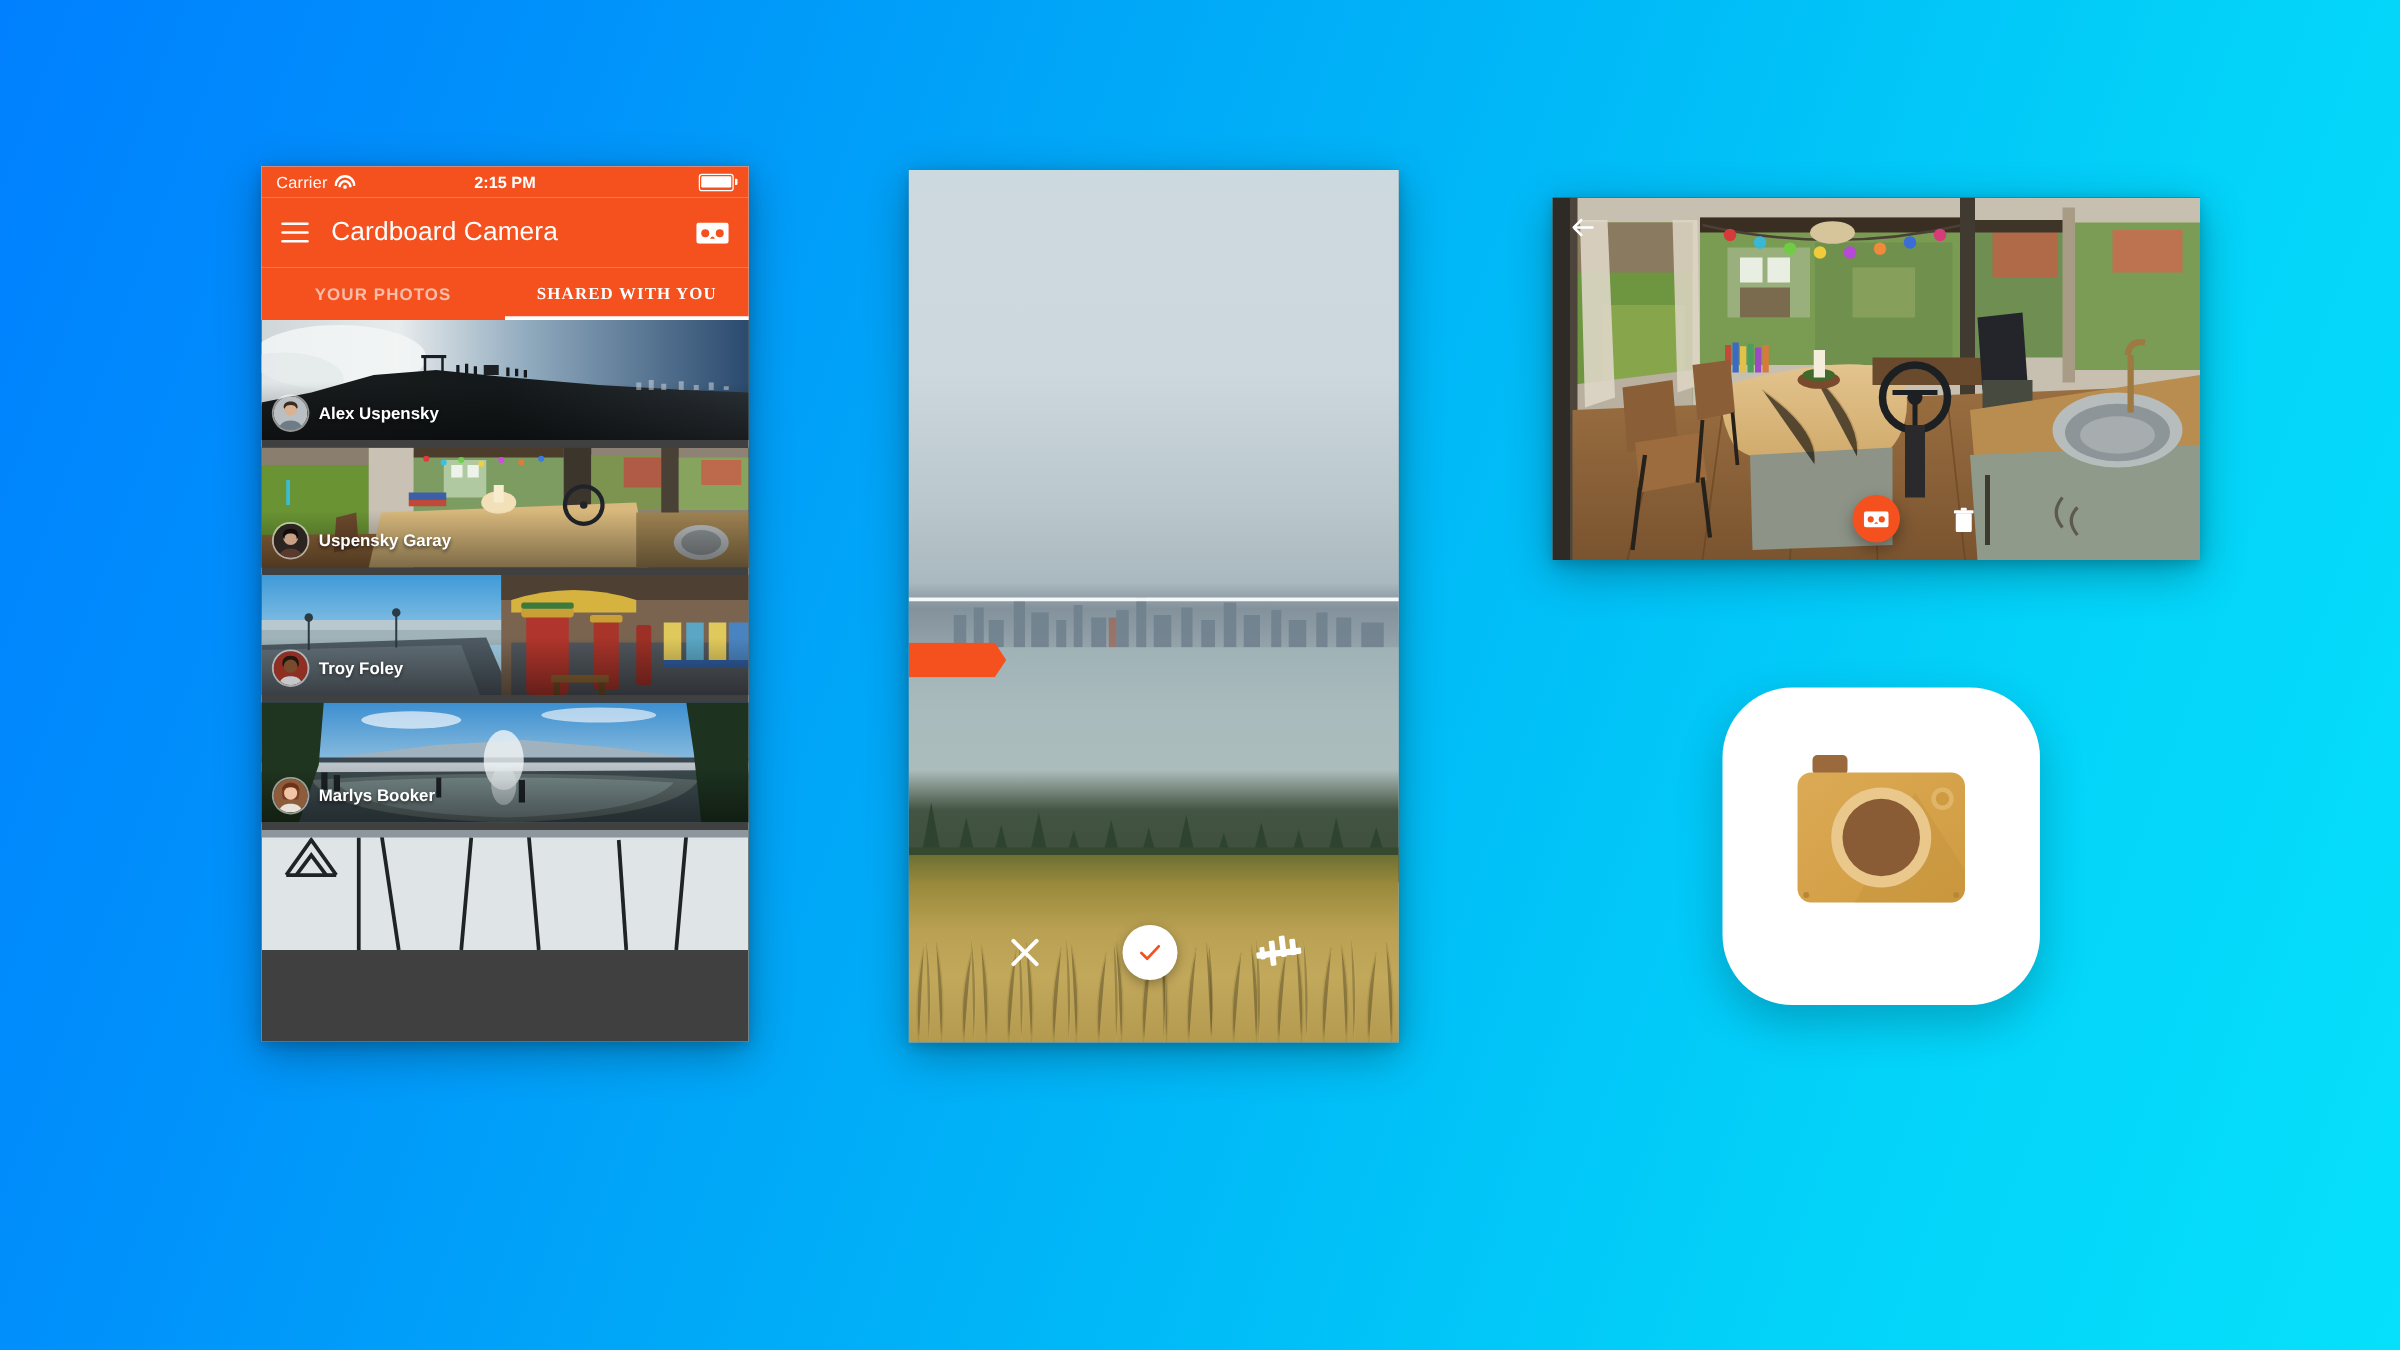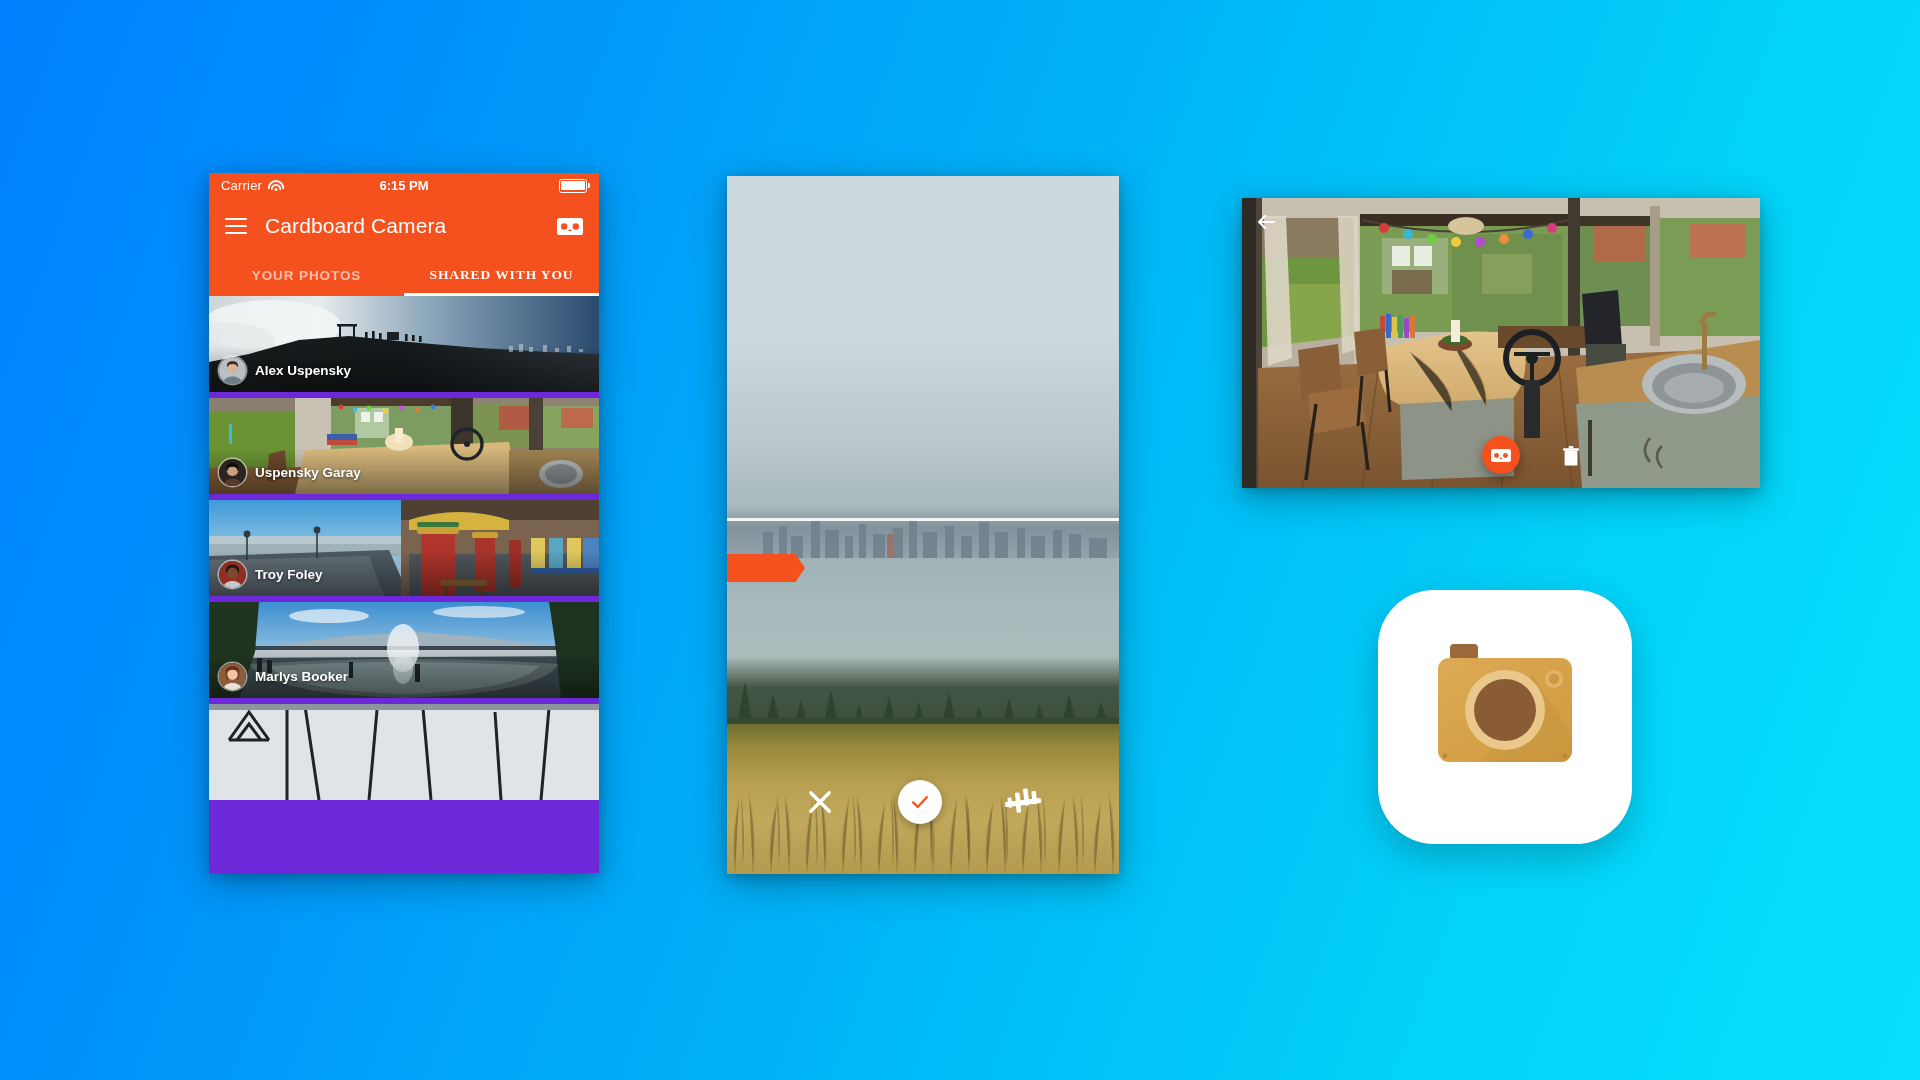--- a/index.html
+++ b/index.html
@@ -11,21 +11,21 @@
     overflow: hidden;
   }
   body {
     font-family: "Liberation Sans", sans-serif;
     background: linear-gradient(110deg, #0080ff 0%, #0090fb 18%, #00a6f8 38%, #00bcf7 58%, #03d2f9 78%, #06e0fb 100%);
     position: relative;
   }
   .stage { position: absolute; inset: 0; }
 
   
-  .abs { position: absolute; margin-top: 40px; }
+  .abs { position: absolute; }
   .shadow-lg { box-shadow: 0 10px 34px rgba(0,0,0,.30), 0 3px 10px rgba(0,0,0,.18); }
 
   
   #phone-screen {
     left: 209px; top: 133px; width: 390px; height: 700px;
     background: #f2f2f2;
     overflow: hidden;
   }
   #phone-screen .statusbar {
     height: 25px; background: #f4511e; color: #ffffff;
@@ -75,21 +75,21 @@
     flex: 1; display: flex; align-items: center; justify-content: center;
     font-size: 13.5px; font-weight: bold; letter-spacing: .9px;
     color: rgba(255,255,255,.62); cursor: pointer; user-select: none;
   }
   #phone-screen .tab.active { color: #ffffff; font-family: Liberation Serif, serif; }
   #phone-screen .tab-underline {
     position: absolute; bottom: 0; height: 3px; background: #fff;
     width: 50%; left: 50%;
   }
 
-  #phone-list { position: relative; height: 701px; overflow: hidden; background: #6d28d9; }
+  #phone-list { position: relative; height: 701px; overflow: hidden; background: #404040; }
   .photo-card { position: relative; height: 96px; margin: 0 0 6px 0; overflow: hidden; background:#263238; }
   .photo-card .img { position: absolute; inset: 0; }
   .photo-card .scrim {
     position: absolute; left: 0; right: 0; bottom: 0; height: 46px;
     background: linear-gradient(to top, rgba(0,0,0,.42), rgba(0,0,0,0));
   }
   .photo-card .byline {
     position: absolute; left: 10px; bottom: 8px; display: flex; align-items: center; gap: 9px;
   }
   .avatar {
@@ -171,21 +171,21 @@
 
     <div class="statusbar">
       <div class="sb-left">
         <span class="sb-carrier">Carrier</span>
         <span class="wifi-ico">
             <i></i>
             <i></i>
             <i></i>
           </span>
       </div>
-      <div class="sb-time">6:15 PM</div>
+      <div class="sb-time">2:15 PM</div>
       <div class="sb-right">
         <span class="battery">
             <i></i>
           </span>
       </div>
     </div>
 
     <div class="appbar">
       <div class="hamburger">
           <i></i>

